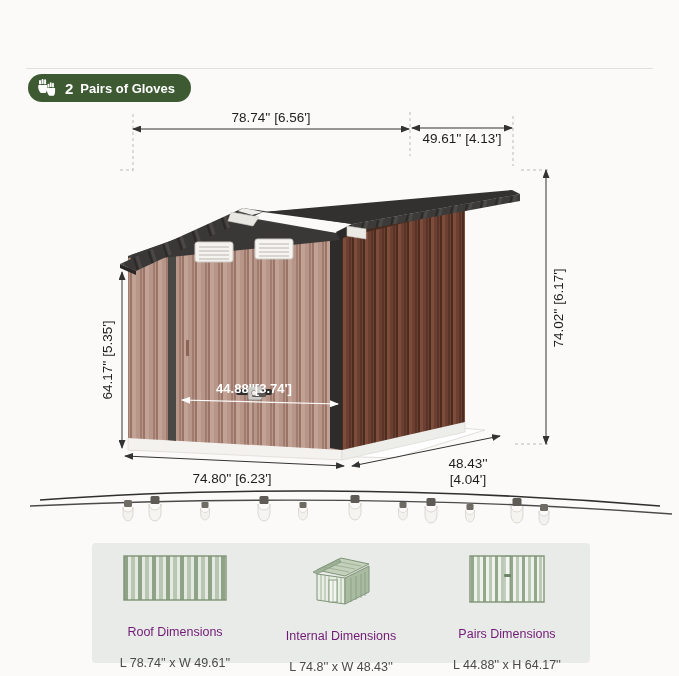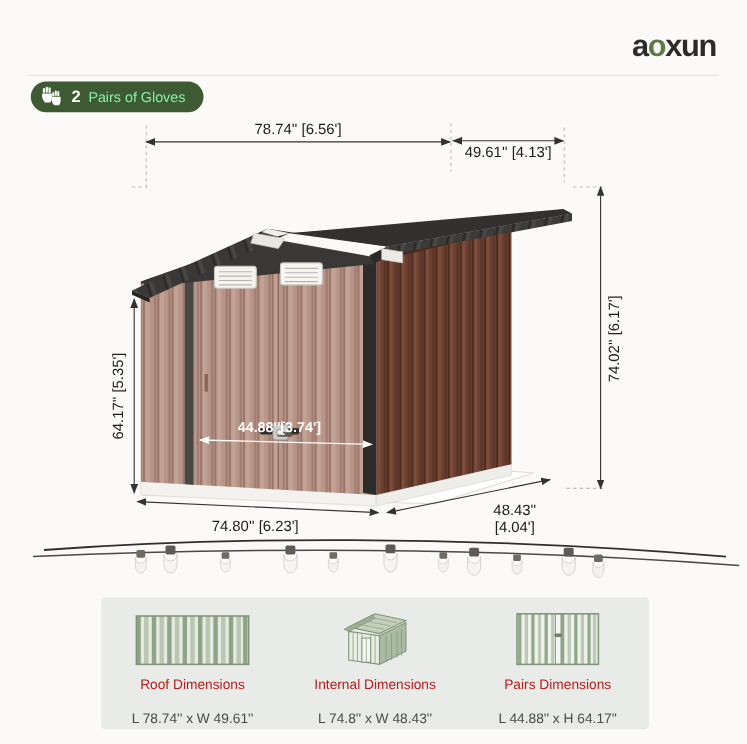--- a/index.html
+++ b/index.html
@@ -29,49 +29,48 @@
     background: #e2e0dc;
   }
   .badge {
     position: absolute; left: 28px; top: 74px;
     height: 28px; padding: 0 16px 0 8px;
     background: #3e5a33; border-radius: 16px;
     display: flex; align-items: center; gap: 7px;
   }
   .glove-ic { width: 22px; height: 20px; display:block; }
   .badge-num { color: #fff; font-size: 15px; font-weight: bold; }
-  .badge-txt { color: #86efac; font-size: 13px; font-weight: normal; white-space: nowrap; }
+  .badge-txt { color: #ffffff; font-size: 13px; font-weight: bold; white-space: nowrap; }
 
   
   .stage { position: absolute; left: 0; top: 108px; width: 679px; height: 390px; }
   .stage svg { display: block; }
 
   
   .lights { position: absolute; left: 0; top: 480px; width: 679px; height: 62px; }
 
   
   .cards {
     position: absolute; left: 92px; top: 543px;
     width: 498px; height: 120px;
     background: #e9ebe8; border-radius: 4px;
     display: flex;
   }
   .card { flex: 1; display: flex; flex-direction: column; align-items: center; padding-top: 11px; }
   .card-ic { height: 52px; display: flex; align-items: flex-end; justify-content: center; }
-  .card-t { margin-top: 9px; font-size: 12.5px; color: #b91c1c; white-space: nowrap; }
+  .card-t { margin-top: 23px; font-size: 12.5px; color: #701a75; white-space: nowrap; }
   .card-s { margin-top: 17px; font-size: 12.5px; color: #4a4a4a; white-space: nowrap; }
 </style>
 </head>
 <body>
 
 <div id="root">
 
   <div class="hdr">
 
-    <div class="logo"><span>a</span><span class="g">o</span><span>xun</span></div>
 
     <div class="hdr-rule"></div>
 
     <div class="badge">
       <svg class="glove-ic" viewBox="0 0 24 22">
         <g fill="#ffffff">
           <path d="M3.2 7.0 L3.2 3.6 Q3.2 2.3 4.3 2.3 Q5.4 2.3 5.4 3.6 L5.4 7.0 Z"></path>
           <path d="M6.0 6.6 L6.0 2.3 Q6.0 1.0 7.1 1.0 Q8.2 1.0 8.2 2.3 L8.2 6.6 Z"></path>
           <path d="M8.8 6.9 L8.8 2.8 Q8.8 1.5 9.9 1.5 Q11.0 1.5 11.0 2.8 L11.0 6.9 Z"></path>
           <path d="M2.6 7.6 Q2.0 9.6 2.6 12.0 Q3.3 14.9 5.2 16.6 L10.6 16.6 Q12.3 14.4 12.2 11.4 L12.2 7.6 Z"></path>

